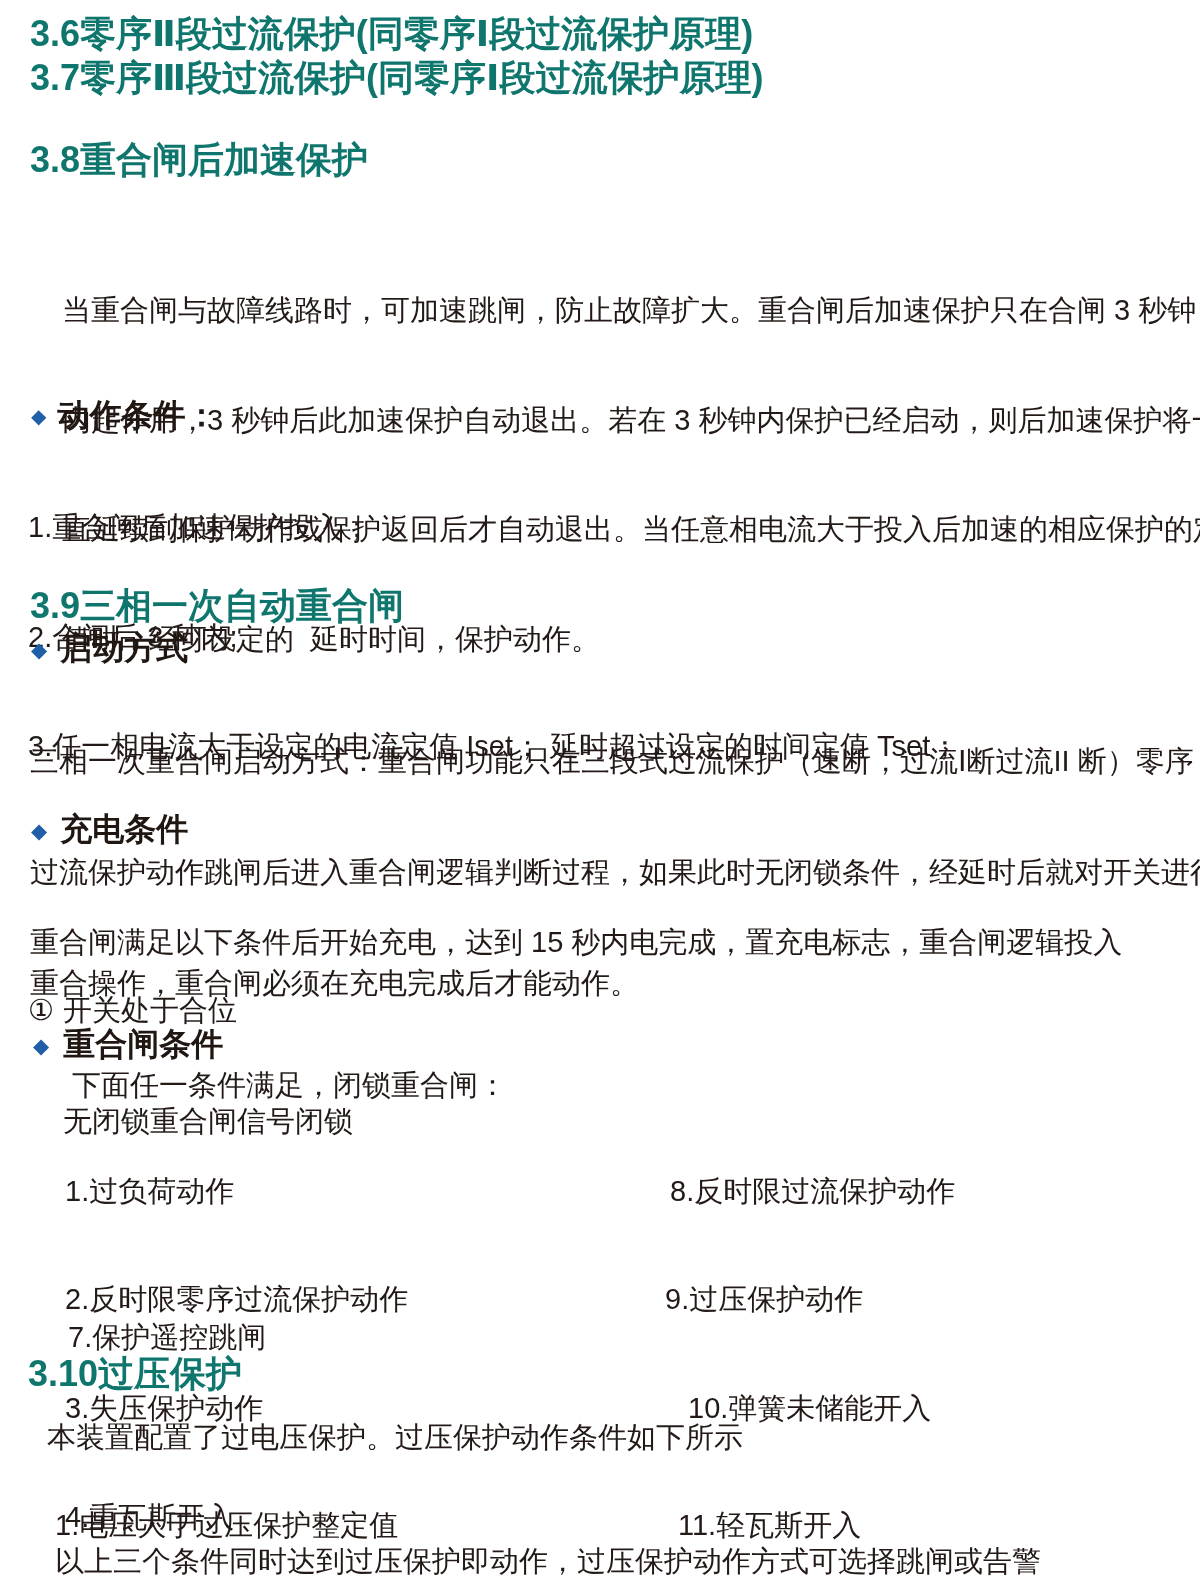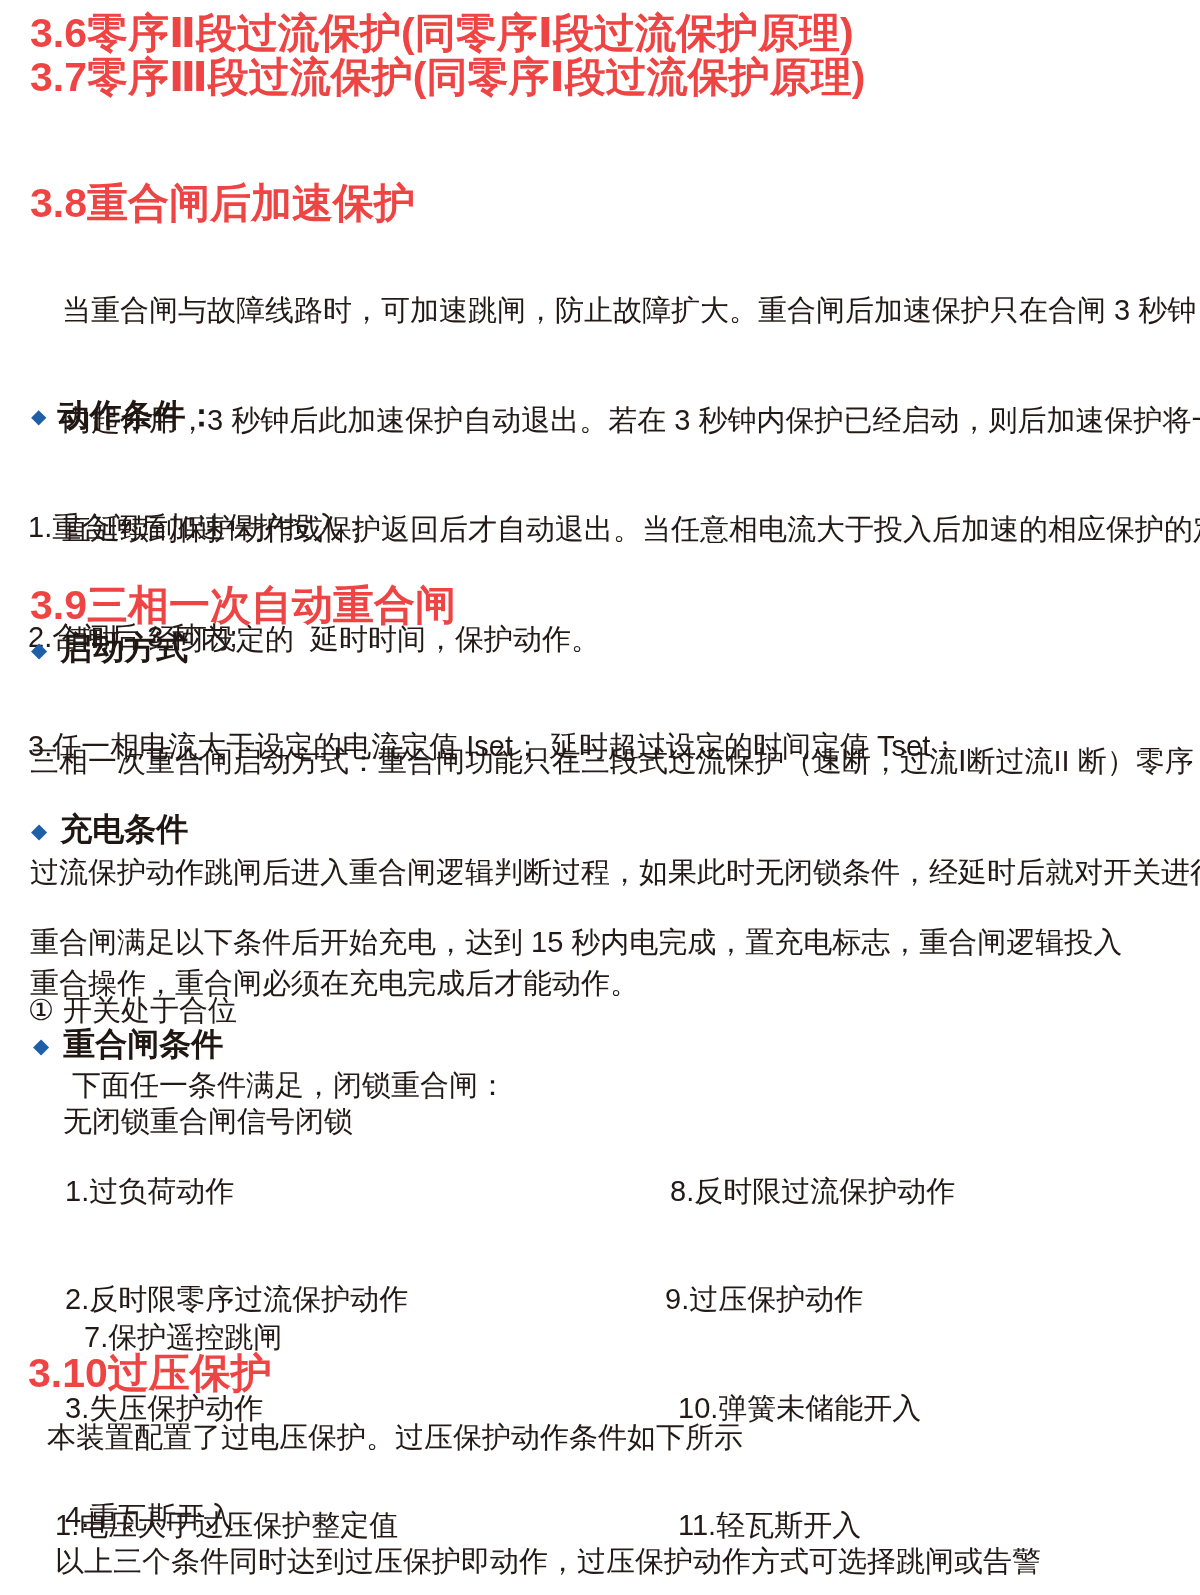--- a/index.html
+++ b/index.html
@@ -7,25 +7,25 @@
     position: relative;
     width: 1200px;
     height: 1595px;
     background: #ffffff;
     overflow: hidden;
     font-family: "Liberation Sans", "DejaVu Sans", sans-serif;
     color: #231a17;
   }
   .abs { position: absolute; white-space: pre; }
   .h1 {
-    font-size: 41px;
+    font-size: 36px;
     font-weight: 700;
     line-height: 43px;
     letter-spacing: 0px;
-    color: #ef4444;
+    color: #0f766e;
   }
   .body-block { font-size: 29px; line-height: 36.5px; font-weight: 400; }
   .body-block div { white-space: pre; }
   .subhead {
     display: flex;
     align-items: center;
     font-size: 32px;
     font-weight: 700;
     line-height: 38px;
     color: #201713;
@@ -38,43 +38,43 @@
   }
   #act-head .diamond { margin-right: 11px; font-size: 20px; }
   #reclose-head .diamond { margin-right: 14px; }
   .note .row { display: flex; }
   .note .marker { width: 35px; white-space: pre; }
   .note .indent { padding-left: 35px; font-family: Liberation Serif, serif; }
   
   #reclose-col1 div, #reclose-col2 div { white-space: pre; }
   #reclose-col2 div:nth-child(1) { margin-left: 2px; }
   #reclose-col2 div:nth-child(2) { margin-left: -3px; }
-  #reclose-col2 div:nth-child(3) { margin-left: 10px; }
+  #reclose-col2 div:nth-child(3) { margin-left: 20px; }
   #reclose-col2 div:nth-child(4) { margin-left: 10px; margin-top: 8px; }
   #reclose-col2 div:nth-child(5) { margin-left: 14px; }
   #reclose-col2 div:nth-child(6) { margin-left: 2px; }
 
   
   #h36          { top: 12px;   left: 30px; }
   #h37          { top: 56px;   left: 30px; }
-  #h38          { top: 138px;  left: 30px; margin-top: 44px; }
+  #h38          { top: 138px;  left: 30px; }
   #para38       { top: 219px;  left: 62px; }
   #act-head     { top: 396px;  left: 31px; }
   #act-items    { top: 436px;  left: 28px; }
   #h39          { top: 584px;  left: 30px; }
   #start-head   { top: 629px;  left: 31px; }
   #para39       { top: 669px;  left: 30px; line-height: 37px; }
   #charge-head  { top: 810px;  left: 31px; }
   #charge-para  { top: 851px;  left: 30px; }
   #charge-note  { top: 918px;  left: 28px; line-height: 37px; }
   #reclose-head { top: 1025px; left: 33px; }
   #reclose-intro{ top: 1067px; left: 72px; }
   #reclose-col1 { top: 1100px; left: 65px; line-height: 36.3px; }
   #reclose-col2 { top: 1100px; left: 668px; line-height: 36.3px; }
-  #reclose-item7{ top: 1319px; left: 84px; }
+  #reclose-item7{ top: 1319px; left: 68px; }
   #h310         { top: 1352px; left: 28px; }
   #ov-intro     { top: 1399px; left: 47px; margin-top: 20px; }
   #ov-items     { top: 1437px; left: 55px; line-height: 35.5px; }
   #ov-final     { top: 1543px; left: 55px; }
 </style>
 </head>
 <body>
 
 <div class="page">
 

